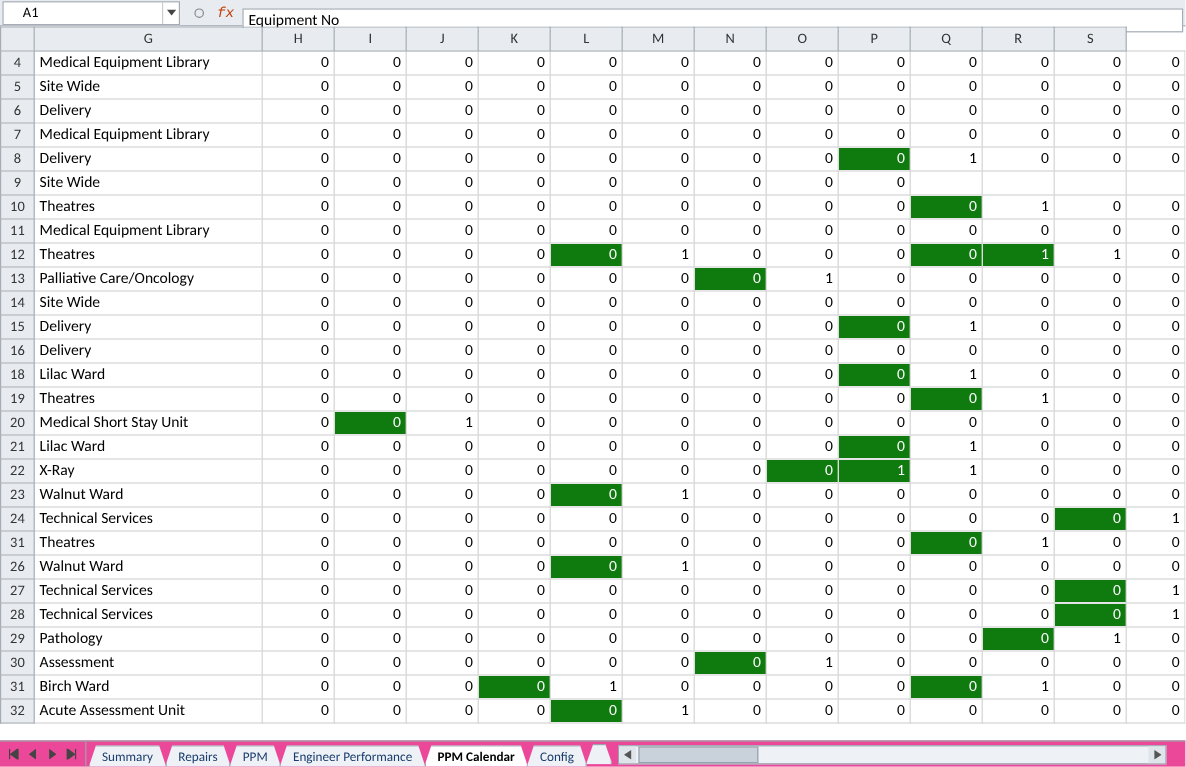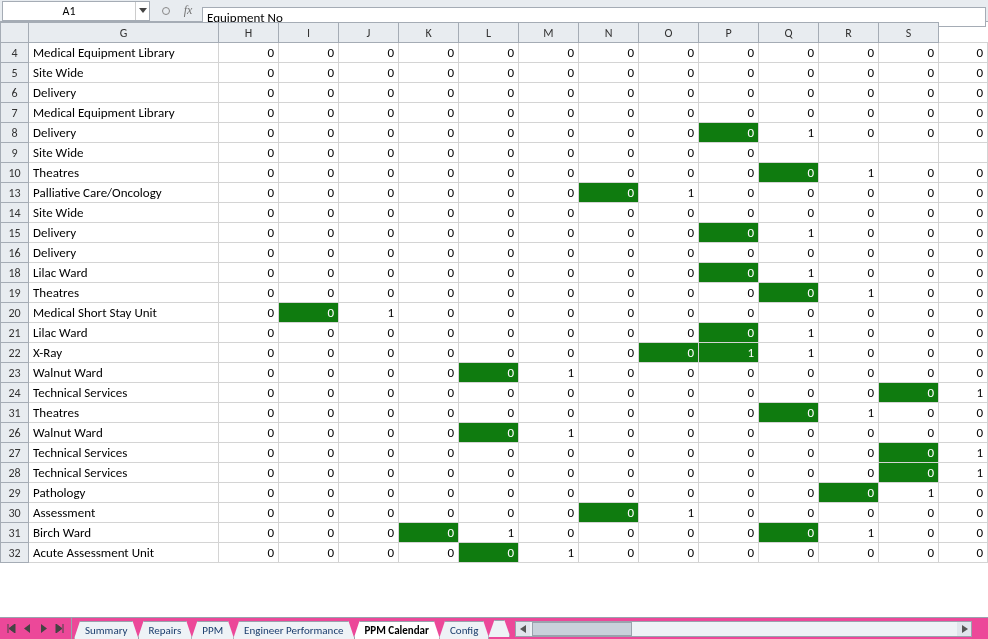--- a/index.html
+++ b/index.html
@@ -26,23 +26,22 @@
     display: flex;
     align-items: center;
     width: 148px;
     height: 20px;
     background: #fff;
     border: 1px solid #a5acb5;
     margin: 1px 2px;
   }
   .name-box {
     flex: 1;
-    padding: 0 6px;
+    padding: 0 16px;
     font-size: 12px;
-    text-align: center;
   }
   .name-box-dd {
     width: 14px;
     height: 100%;
     display: flex;
     align-items: center;
     justify-content: center;
     border-left: 1px solid #ccc;
     cursor: pointer;
   }
@@ -214,21 +213,21 @@
           <path d="M0 0 L8 0 L4 5 Z" fill="#444"></path>
         </svg>
     </div>
   </div>
   <div class="fx-icons">
     <div class="fx-btn">
       <svg width="10" height="10">
           <circle cx="5" cy="5" r="3.5" fill="none" stroke="#888" stroke-width="1"></circle>
         </svg>
     </div>
-    <div class="fx-btn" style="font-style:italic;font-family:Liberation Serif, serif;color:#737373;">fx</div>
+    <div class="fx-btn" style="font-style:italic;font-family:Liberation Mono, monospace;color:#c2410c;">fx</div>
   </div>
   <div class="formula-input">
     <span>Equipment No</span>
   </div>
 </div>
 
 <div class="grid-wrap">
   <table class="grid">
     <colgroup>
       <col style="width:28px">
@@ -375,20 +374,54 @@
           <td class="num">0</td>
           <td class="num">0</td>
           <td class="num">0</td>
           <td class="num">0</td>
           <td class="num">0</td>
           <td class="num">0</td>
           <td class="num">0</td>
           <td class="num hl">0</td>
           <td class="num">1</td>
           <td class="num">0</td>
+          <td class="num">0</td>
+        </tr>
+        <tr>
+          <th class="row-hdr">11</th>
+          <td class="text">Medical Equipment Library</td>
+          <td class="num">0</td>
+          <td class="num">0</td>
+          <td class="num">0</td>
+          <td class="num">0</td>
+          <td class="num">0</td>
+          <td class="num">0</td>
+          <td class="num">0</td>
+          <td class="num">0</td>
+          <td class="num">0</td>
+          <td class="num">0</td>
+          <td class="num">0</td>
+          <td class="num">0</td>
+          <td class="num">0</td>
+        </tr>
+        <tr>
+          <th class="row-hdr">12</th>
+          <td class="text">Theatres</td>
+          <td class="num">0</td>
+          <td class="num">0</td>
+          <td class="num">0</td>
+          <td class="num">0</td>
+          <td class="num hl">0</td>
+          <td class="num">1</td>
+          <td class="num">0</td>
+          <td class="num">0</td>
+          <td class="num">0</td>
+          <td class="num hl">0</td>
+          <td class="num hl">1</td>
+          <td class="num">1</td>
           <td class="num">0</td>
         </tr>
         <tr>
           <th class="row-hdr">13</th>
           <td class="text">Palliative Care/Oncology</td>
           <td class="num">0</td>
           <td class="num">0</td>
           <td class="num">0</td>
           <td class="num">0</td>
           <td class="num">0</td>

